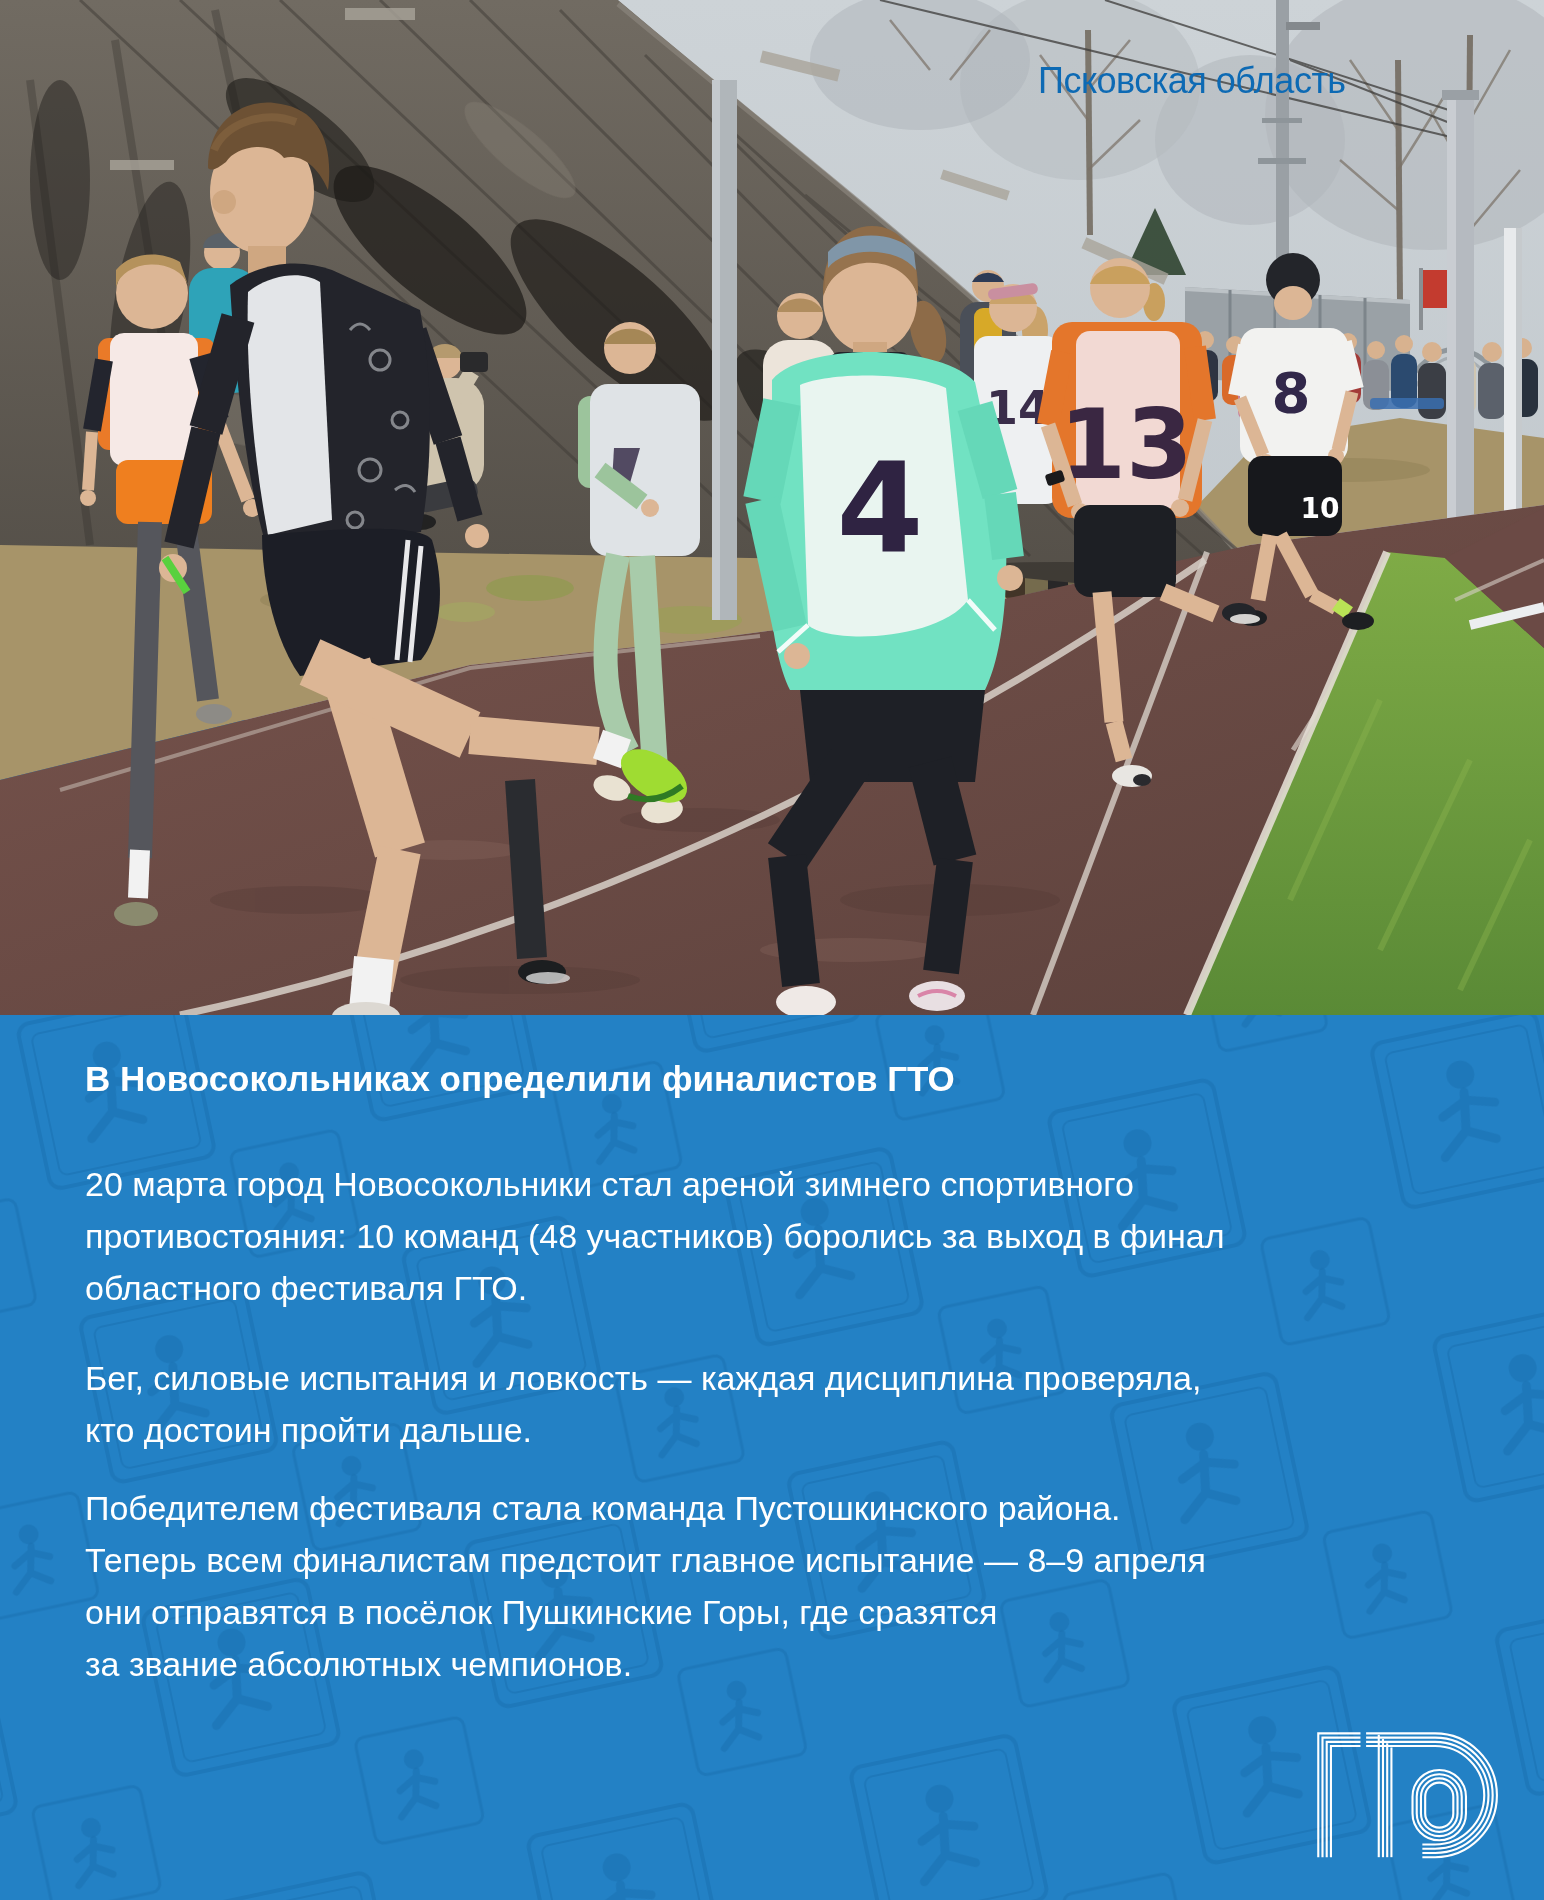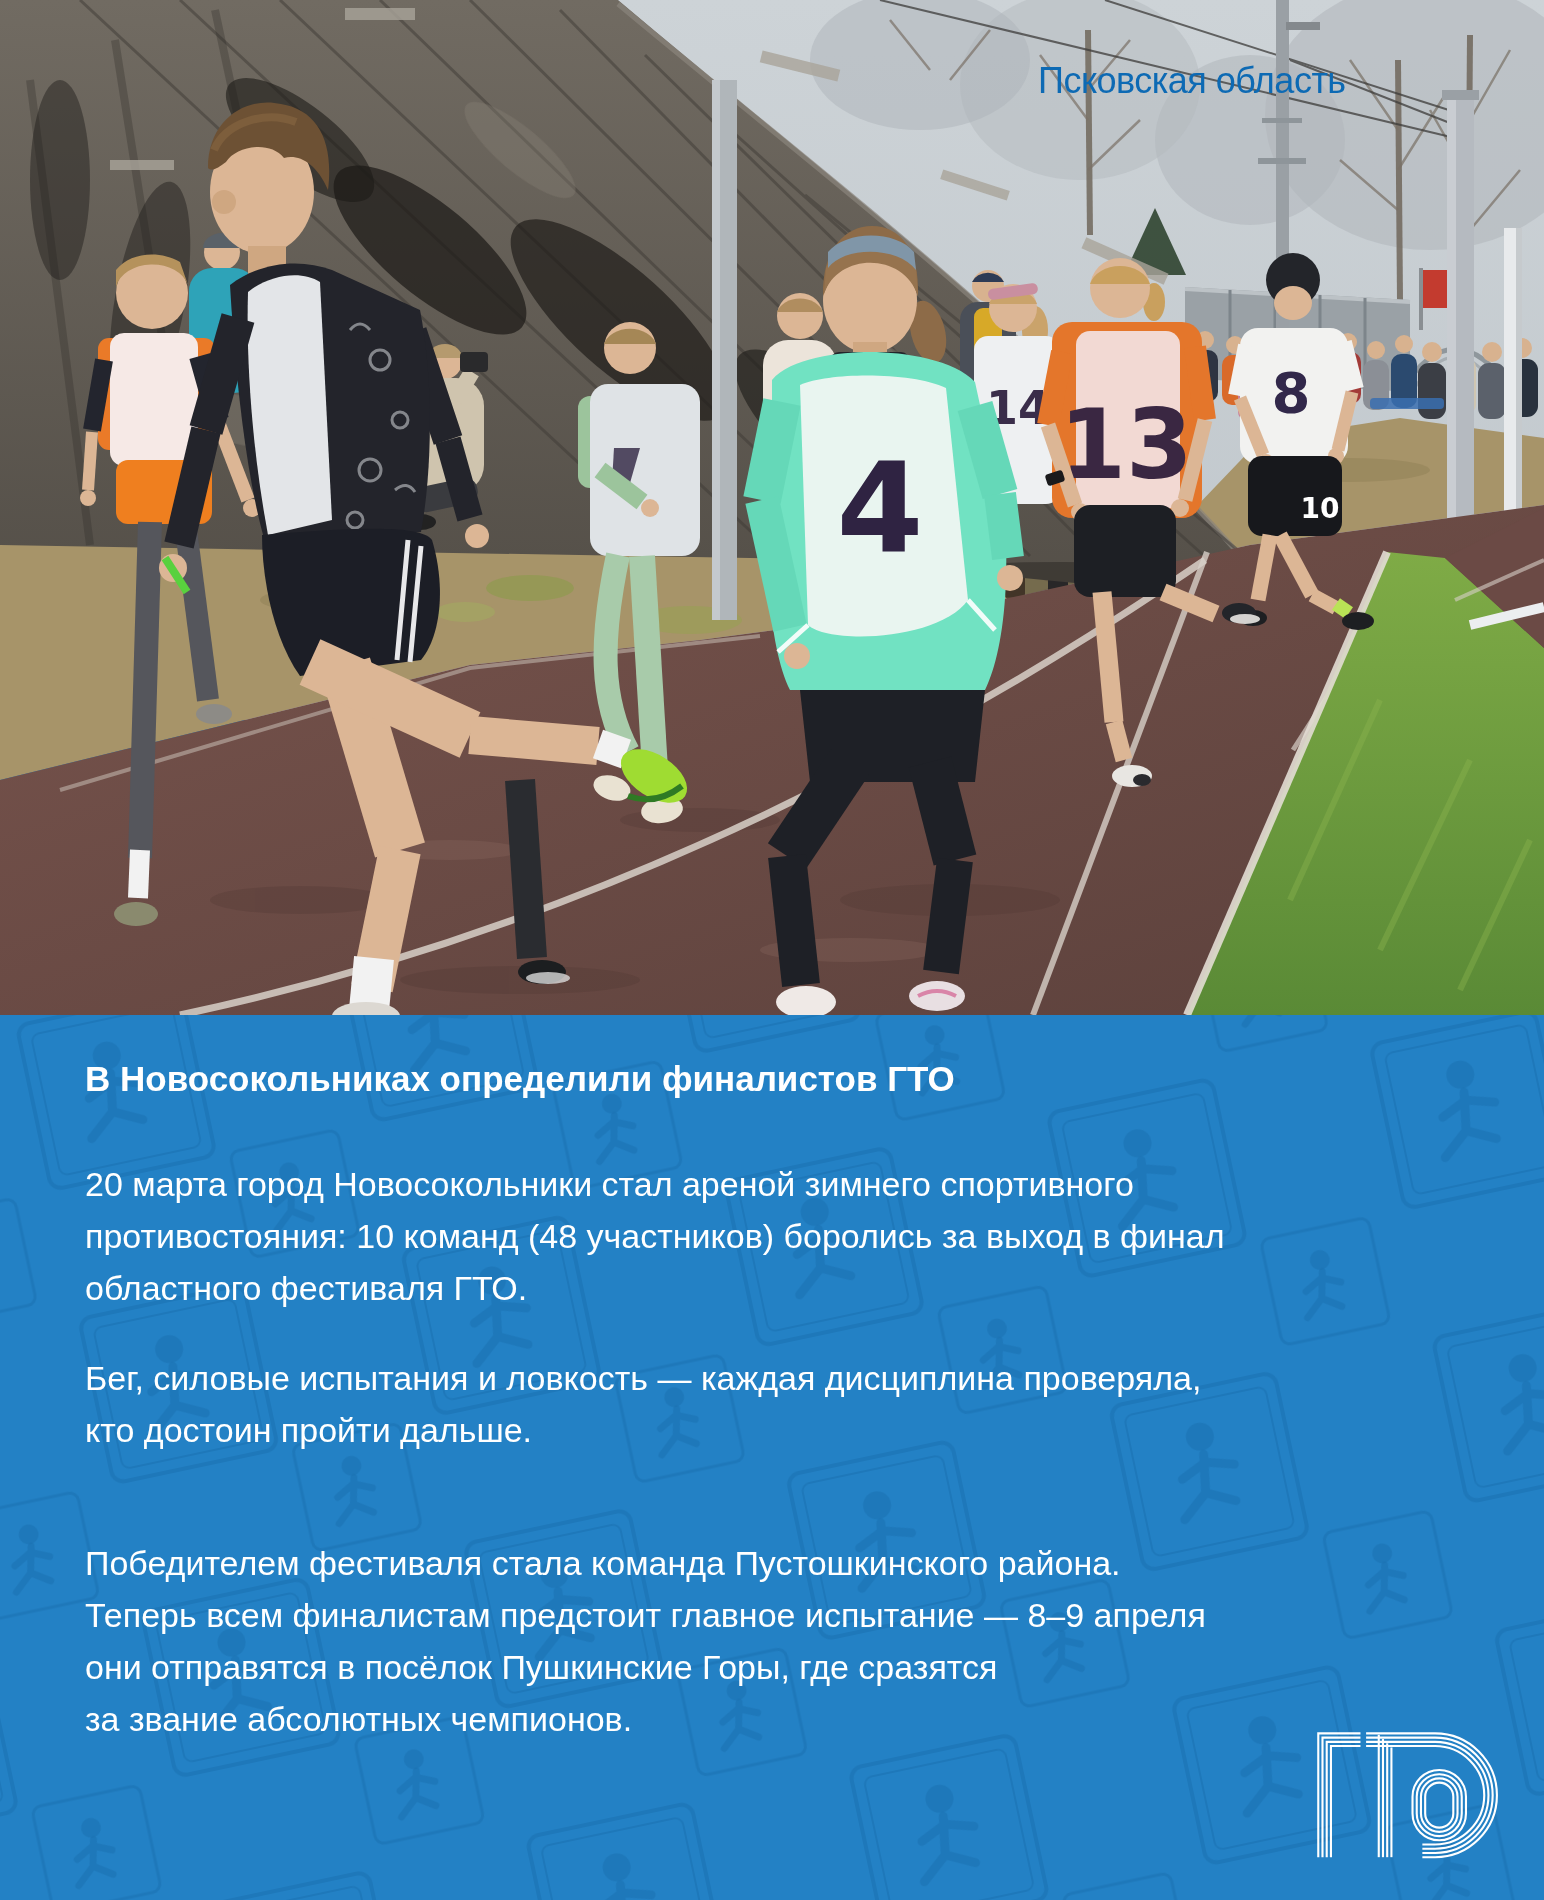--- a/index.html
+++ b/index.html
@@ -17,21 +17,21 @@
         font-size:36px;font-weight:400;letter-spacing:-0.5px;
         color:var(--region-blue);white-space:nowrap;margin-top:40px;}
   .panel{position:absolute;top:1015px;left:0;width:1544px;height:885px;
         background:var(--panel-blue);overflow:hidden;}
   .pattern-svg{position:absolute;left:0;top:0;width:100%;height:100%;}
   .content{position:absolute;left:85px;top:42px;width:1290px;color:var(--text-white);}
   .content h1{margin:0;font-size:35px;line-height:44px;font-weight:700;}
   .content p{margin:0;font-size:34px;line-height:52px;font-weight:400;white-space:pre-line;}
   .content p.p1{margin-top:57px;}
   .content p.p2{margin-top:38px;}
-  .content p.p3{margin-top:81px;}
+  .content p.p3{margin-top:26px;}
   .logo{position:absolute;right:40px;bottom:40px;width:190px;height:128px;}
   .logo svg{display:block;width:100%;height:100%;}
 </style>
 </head>
 <body>
 
 <div class="page">
 
   <section class="photo">
     <svg viewBox="0 0 1544 1015" preserveAspectRatio="none" aria-hidden="true">

